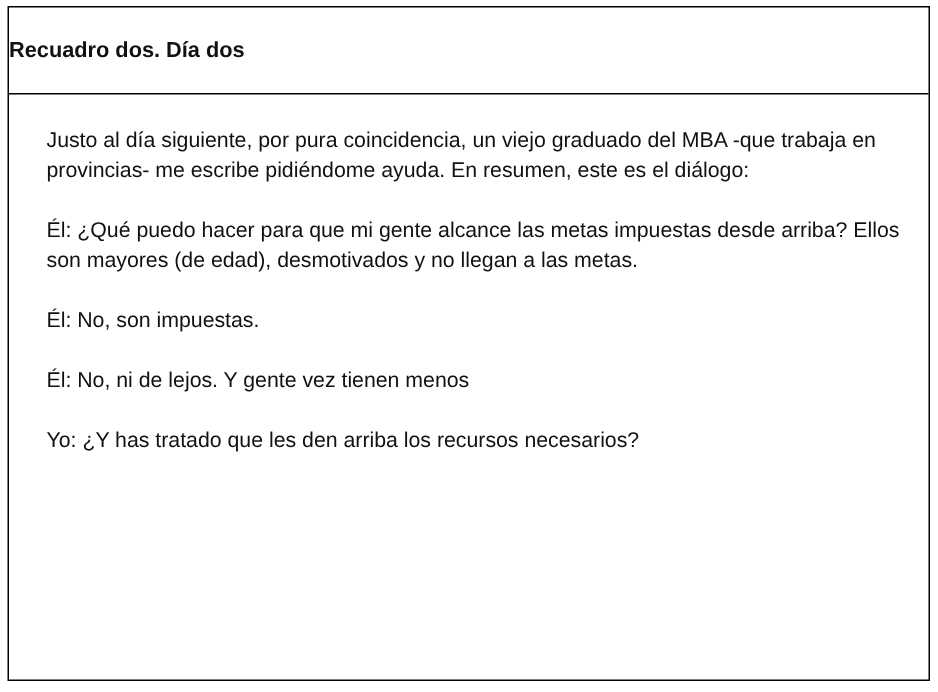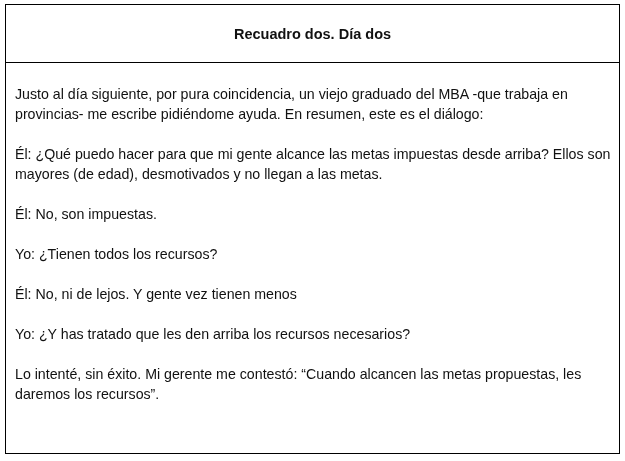--- a/index.html
+++ b/index.html
@@ -1,34 +1,32 @@
 <!DOCTYPE html>
 <html><head>
   <meta charset="utf-8">
   <style>
     html, body { margin: 0; padding: 0; background: #ffffff; }
     body { width: 625px; height: 461px; position: relative; overflow: hidden;
            font-family: "Liberation Sans", "DejaVu Sans", sans-serif; color: #111; }
     .box { position: absolute; left: 5px; top: 4px; width: 613px; height: 448px;
            border: 1.5px solid #000; box-sizing: content-box; }
     .header { height: 57px; border-bottom: 1.5px solid #000; display: flex;
-              align-items: center; justify-content: center; }
+              align-items: center; }
     .title { font-weight: bold; font-size: 14.5px; letter-spacing: 0; }
     .body { padding: 21px 8px 0 9px; font-size: 14.2px; line-height: 20px; }
-    .para { margin: 0 0 20px 0; }
+    .para { margin: 0 0 20px 16px; }
   </style>
 </head>
 <body>
 
 <div class="box">
   <div class="header">
     <span class="title">Recuadro dos. Día dos</span>
   </div>
   <div class="body">
     <p class="para">Justo al día siguiente, por pura coincidencia, un viejo graduado del MBA -que trabaja en provincias- me escribe pidiéndome ayuda. En resumen, este es el diálogo:</p>
     <p class="para">Él: ¿Qué puedo hacer para que mi gente alcance las metas impuestas desde arriba? Ellos son mayores (de edad), desmotivados y no llegan a las metas.</p>
     <p class="para">Él: No, son impuestas.</p>
-    <p class="para">Yo: ¿Tienen todos los recursos?</p>
     <p class="para">Él: No, ni de lejos. Y gente vez tienen menos</p>
     <p class="para">Yo: ¿Y has tratado que les den arriba los recursos necesarios?</p>
-    <p class="para">Lo intenté, sin éxito. Mi gerente me contestó: “Cuando alcancen las metas propuestas, les daremos los recursos”.</p>
   </div>
 </div>
 
 </body></html>

